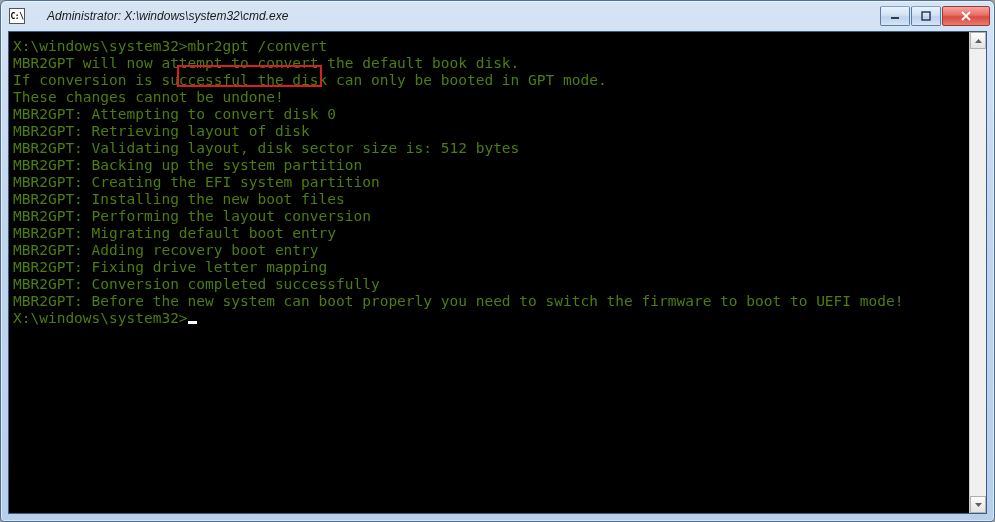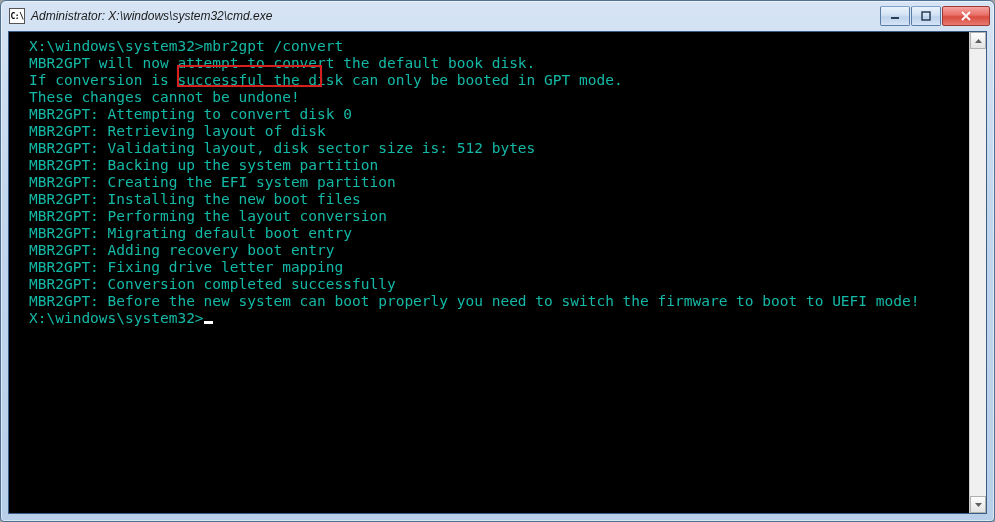--- a/index.html
+++ b/index.html
@@ -37,21 +37,21 @@
     align-items: center;
     justify-content: center;
     background: #fff;
     border: 1px solid #555;
     font-size: 8px;
     font-family: Consolas, monospace;
     color: #000;
     font-weight: bold;
     letter-spacing: -0.5px;
   }
-  .title-text { font-style: italic; font-weight: 400; }
+  .title-text { font-style: italic; font-weight: 400; margin-left: 16px; }
   .window-controls {
     margin-left: auto;
     display: flex;
     gap: 1px;
   }
   .win-btn {
     width: 30px;
     height: 20px;
     border: 1px solid #5a7da7;
     border-top: 1px solid #7fa3cc;
@@ -76,25 +76,25 @@
     flex: 1;
     margin: 0 7px 7px 7px;
     border: 1px solid #3a5d86;
     background: #000;
     position: relative;
     display: flex;
   }
   .terminal {
     flex: 1;
     background: #000;
-    color: #14b8a6;
+    color: #4d7c0f;
     font-family: Consolas, "Lucida Console", monospace;
     font-size: 14.5px;
     line-height: 17px;
-    padding: 6px 0 0 20px;
+    padding: 6px 0 0 4px;
     white-space: pre;
     overflow: hidden;
   }
   .scrollbar {
     width: 17px;
     background: #efefef;
     border-left: 1px solid #d0d0d0;
     display: flex;
     flex-direction: column;
   }

